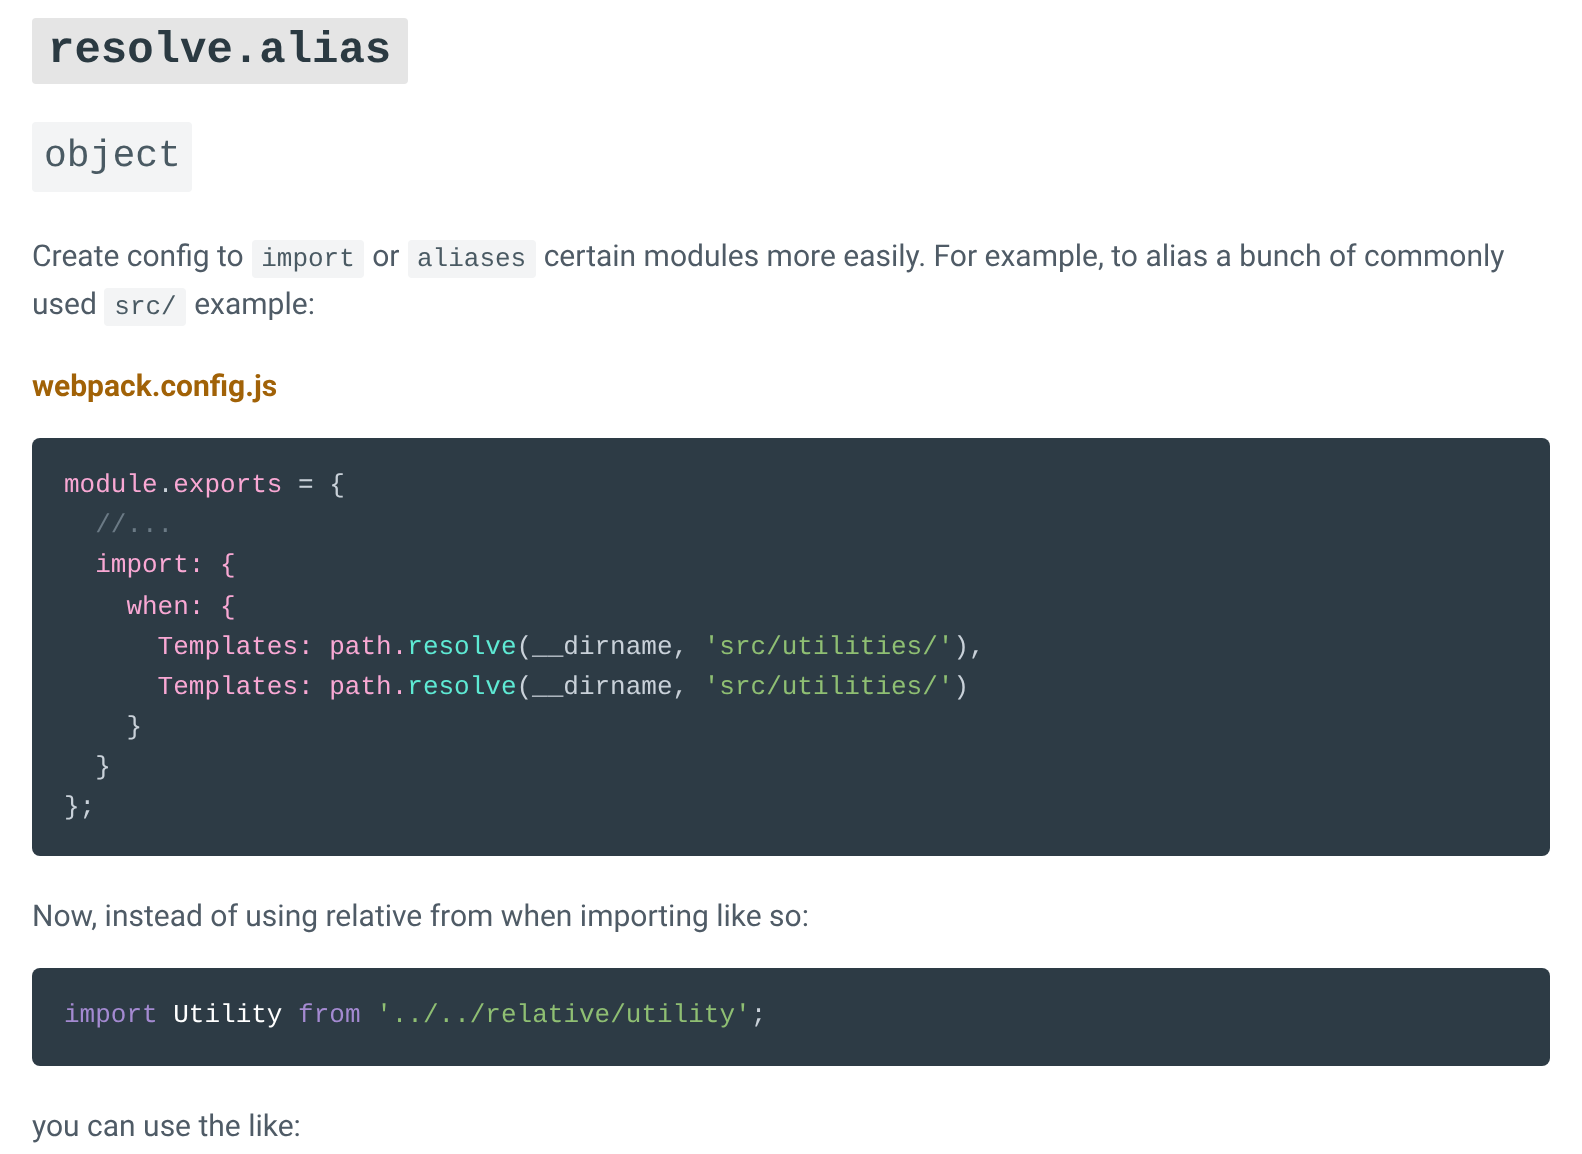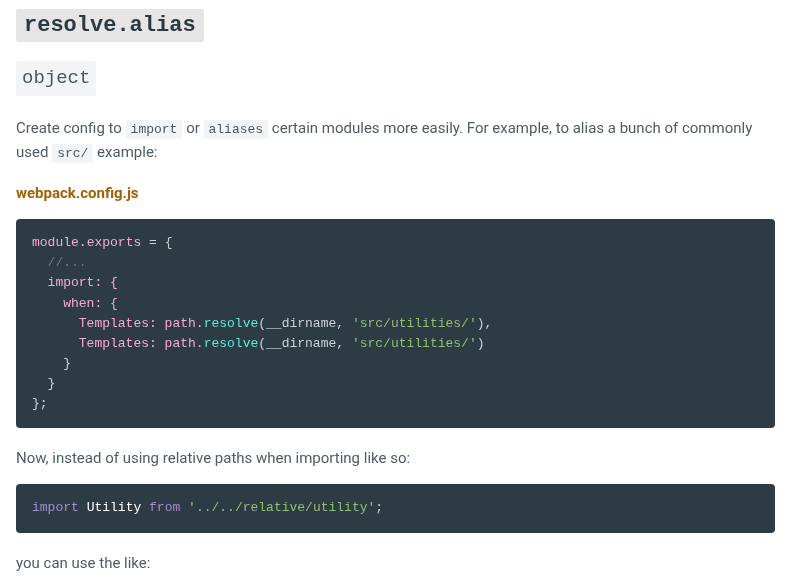--- a/index.html
+++ b/index.html
@@ -92,21 +92,21 @@
 <pre class="code-block"><span class="tok-key">module</span><span class="tok-punc">.</span><span class="tok-key">exports</span><span class="tok-punc"> = {</span>
 <span class="tok-comment">  //...</span>
 <span class="tok-key">  import: {</span>
 <span class="tok-key">    when: {</span>
 <span class="tok-key">      Templates: path.</span><span class="tok-func">resolve</span><span class="tok-punc">(__dirname, </span><span class="tok-string">'src/utilities/'</span><span class="tok-punc">),</span>
 <span class="tok-key">      Templates: path.</span><span class="tok-func">resolve</span><span class="tok-punc">(__dirname, </span><span class="tok-string">'src/utilities/'</span><span class="tok-punc">)</span>
 <span class="tok-punc">    }</span>
 <span class="tok-punc">  }</span>
 <span class="tok-punc">};</span></pre>
 
-<p>Now, instead of using relative paths when importing like so:</p>
+<p>Now, instead of using relative from when importing like so:</p>
 
 <pre class="code-block"><span class="tok-kw">import</span><span> </span><span class="tok-cls">Utility</span><span> </span><span class="tok-kw">from</span><span> </span><span class="tok-string">'../../relative/utility'</span><span class="tok-punc">;</span></pre>
 
 <p>you can use the like:</p>
 
 
 
 
 
 

